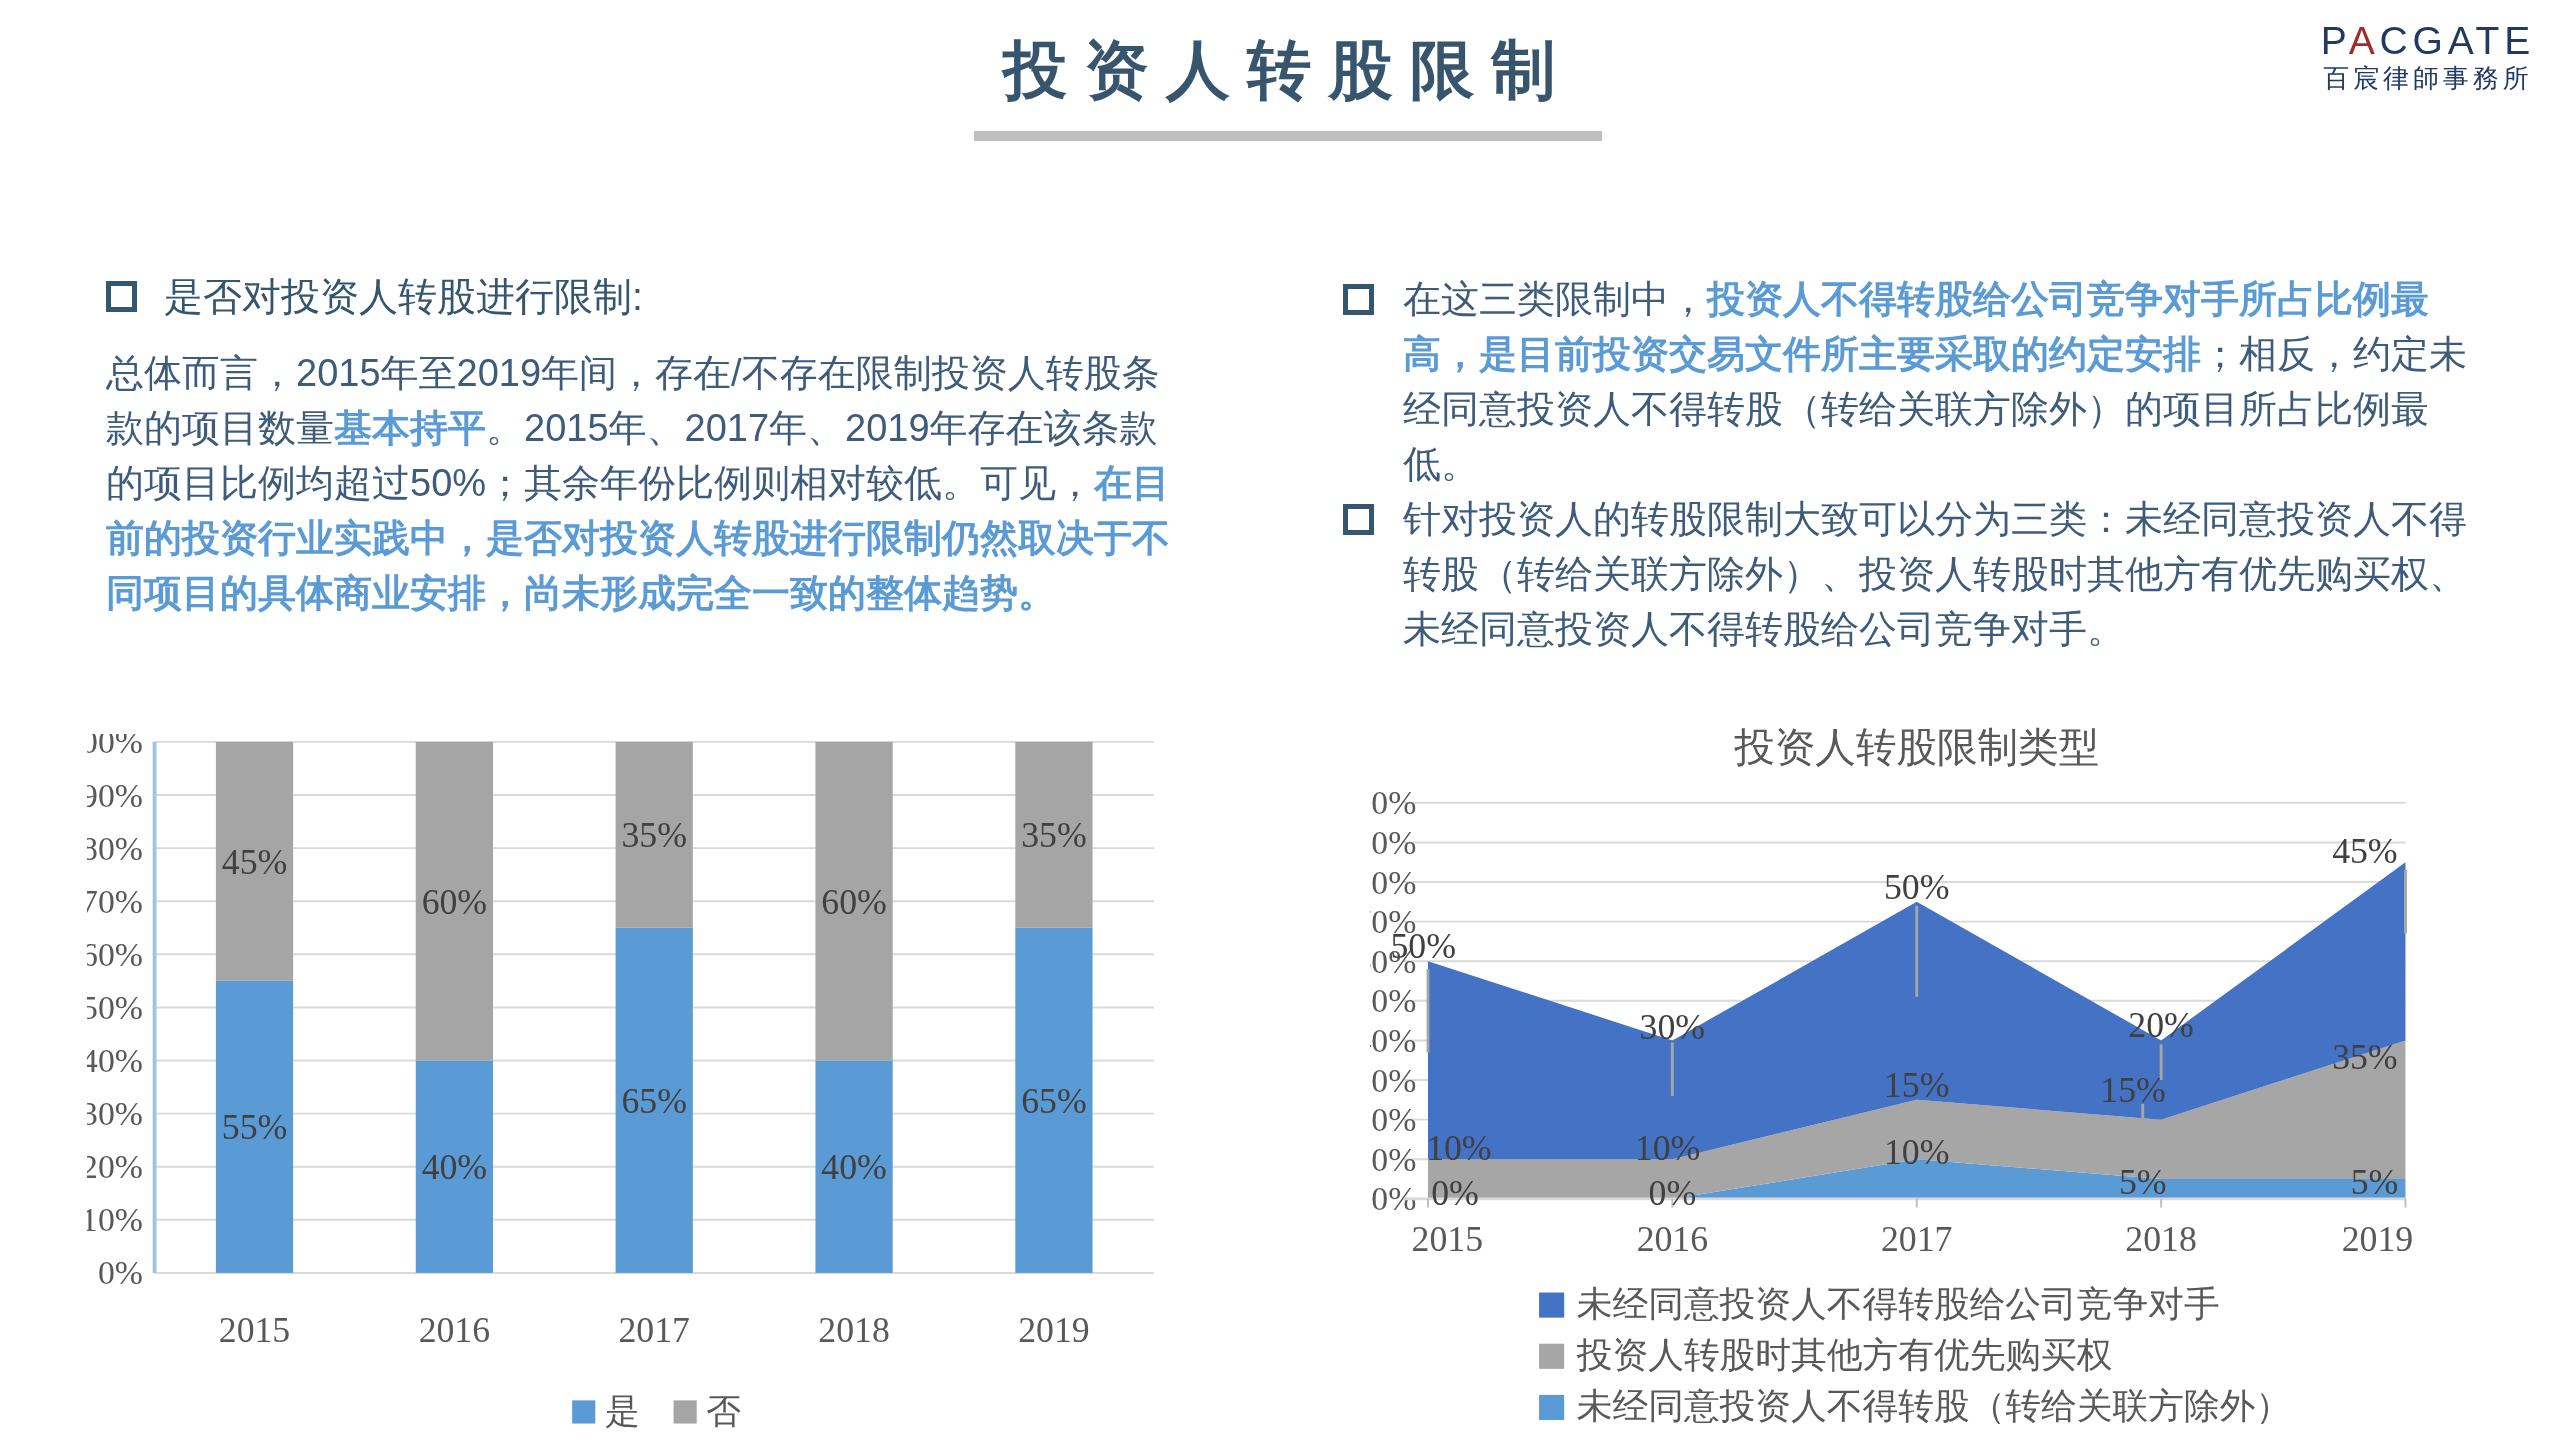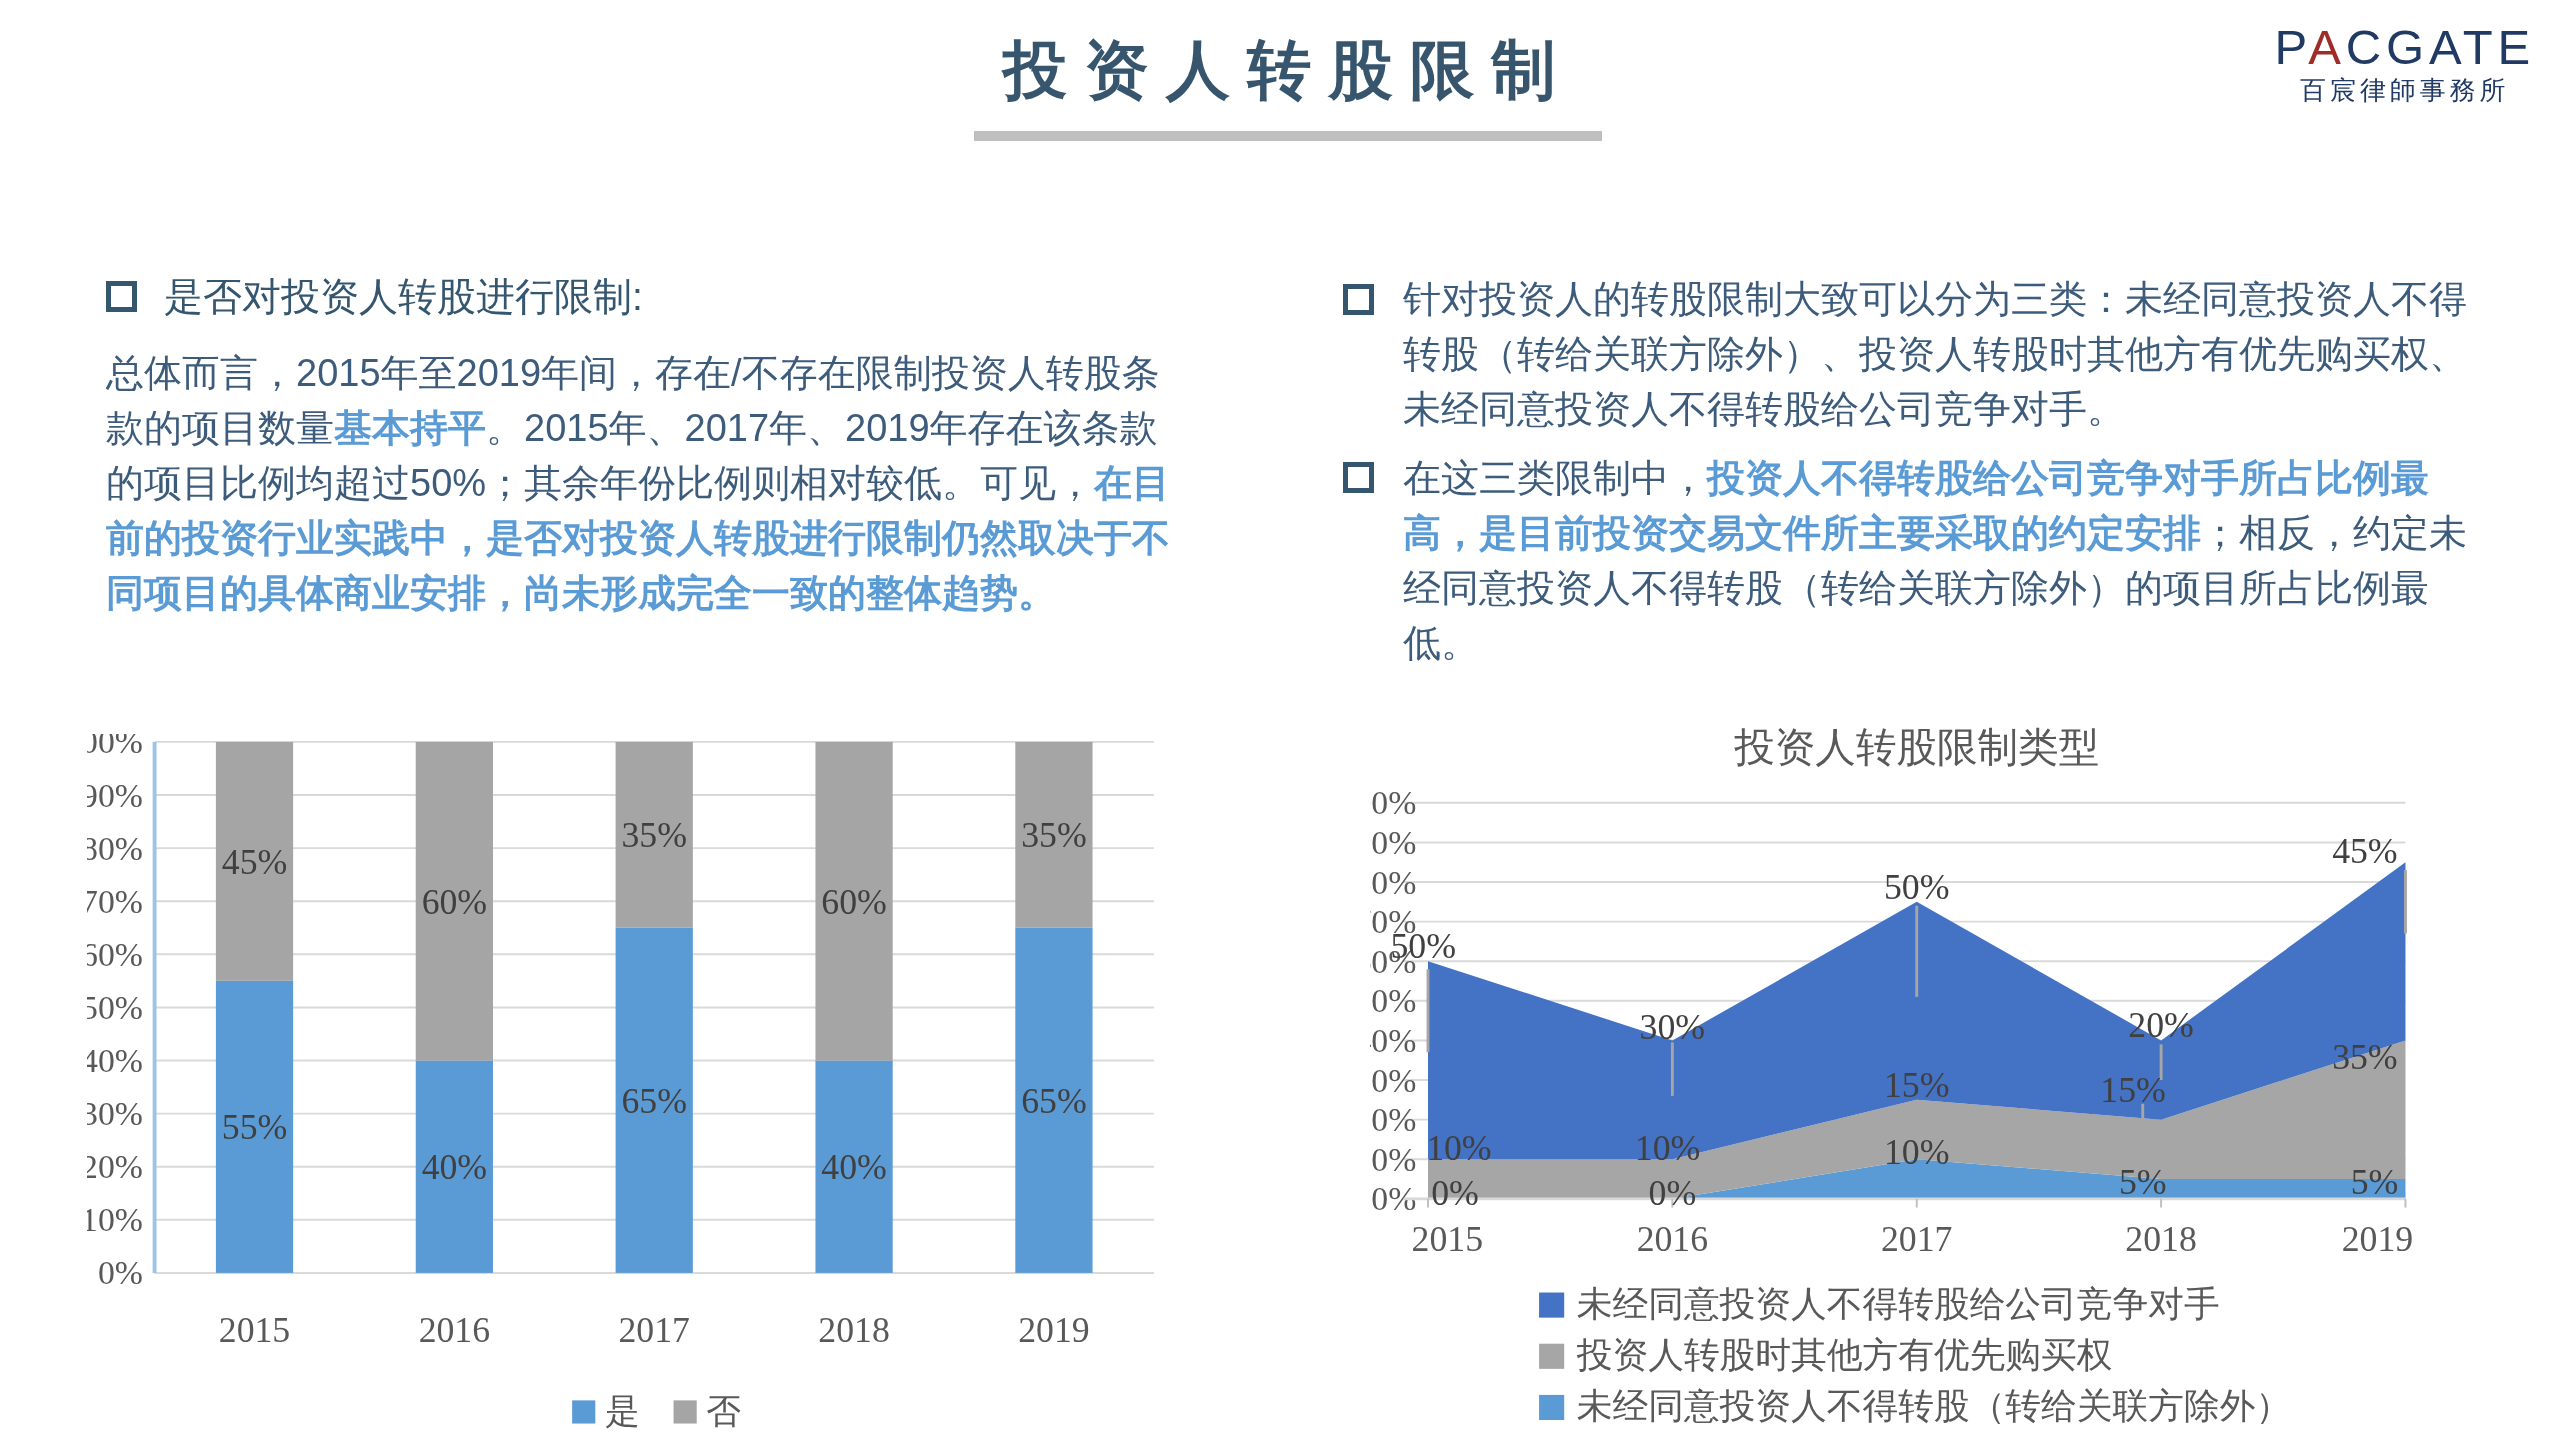--- a/index.html
+++ b/index.html
@@ -5,21 +5,21 @@
   html,body{margin:0;padding:0;background:#fff;}
   .slide{position:relative;width:2576px;height:1449px;background:#ffffff;overflow:hidden;
          font-family:"Liberation Sans",sans-serif;}
 
   
   .header{position:absolute;left:0;top:0;width:100%;text-align:center;}
   .page-title{margin:0;padding-top:27px;font-size:64px;font-weight:bold;letter-spacing:17.4px;
               color:#37566E;}
   .title-underline{width:628px;height:9.7px;background:#BFBFBF;margin:17.4px auto 0 auto;}
   .logo{position:absolute;right:41px;top:19.3px;text-align:center;line-height:1.15;}
-  .logo-line1{font-size:49px;letter-spacing:4.8px;color:#203A64;font-weight:400;
+  .logo-line1{font-size:39px;letter-spacing:4.8px;color:#203A64;font-weight:400;
               font-family:"Liberation Sans",sans-serif;}
   .logo-red{color:#A02C2A;}
   .logo-line2{font-size:26px;letter-spacing:3.9px;color:#203A64;margin-top:0;}
 
   
   .text-block{position:absolute;font-size:38px;line-height:55px;color:#3D5C7C;}
   .left-col{left:106px;top:269px;width:1077px;}
   .right-col{left:1343px;top:272px;width:1164px;}
   .bullet-row{display:flex;align-items:flex-start;}
   .bullet-sq{flex:0 0 auto;width:21px;height:21px;border:5.8px solid #35566F;margin-top:11.6px;}
@@ -53,27 +53,27 @@
 
   <div class="text-block left-col">
     <div class="bullet-row">
       <span class="bullet-sq"></span>
       <span class="heading-text">是否对投资人转股进行限制:</span>
     </div>
     <div class="para"><span class="seg-normal">总体而言，2015年至2019年间，存在/不存在限制投资人转股条款的项目数量</span><span class="seg-em">基本持平</span><span class="seg-normal">。2015年、2017年、2019年存在该条款的项目比例均超过50%；其余年份比例则相对较低。可见，</span><span class="seg-em">在目前的投资行业实践中，是否对投资人转股进行限制仍然取决于不同项目的具体商业安排，尚未形成完全一致的整体趋势。</span></div>
   </div>
 
   <div class="text-block right-col">
+    <div class="bullet-row">
+      <span class="bullet-sq"></span>
+      <div class="bullet-text"><span class="seg-normal">在这三类限制中，</span><span class="seg-em">投资人不得转股给公司竞争对手所占比例最高，是目前投资交易文件所主要采取的约定安排</span><span class="seg-normal">；相反，约定未经同意投资人不得转股（转给关联方除外）的项目所占比例最低。</span></div>
+    </div>
     <div class="bullet-row bullet-item">
       <span class="bullet-sq"></span>
       <div class="bullet-text"><span class="seg-normal">针对投资人的转股限制大致可以分为三类：未经同意投资人不得转股（转给关联方除外）、投资人转股时其他方有优先购买权、未经同意投资人不得转股给公司竞争对手。</span></div>
-    </div>
-    <div class="bullet-row">
-      <span class="bullet-sq"></span>
-      <div class="bullet-text"><span class="seg-normal">在这三类限制中，</span><span class="seg-em">投资人不得转股给公司竞争对手所占比例最高，是目前投资交易文件所主要采取的约定安排</span><span class="seg-normal">；相反，约定未经同意投资人不得转股（转给关联方除外）的项目所占比例最低。</span></div>
     </div>
   </div>
 
   <svg class="chart1" id="barChart" width="1091" height="710" viewBox="0 0 1130 735">
       <line x1="70" y1="558" x2="1105" y2="558" stroke="#D9D9D9" stroke-width="2"></line>
       <text x="58" y="570" font-size="35" fill="#595959" text-anchor="end">0%</text>
       <line x1="70" y1="503" x2="1105" y2="503" stroke="#D9D9D9" stroke-width="2"></line>
       <text x="58" y="515" font-size="35" fill="#595959" text-anchor="end">10%</text>
       <line x1="70" y1="448" x2="1105" y2="448" stroke="#D9D9D9" stroke-width="2"></line>
       <text x="58" y="460" font-size="35" fill="#595959" text-anchor="end">20%</text>

